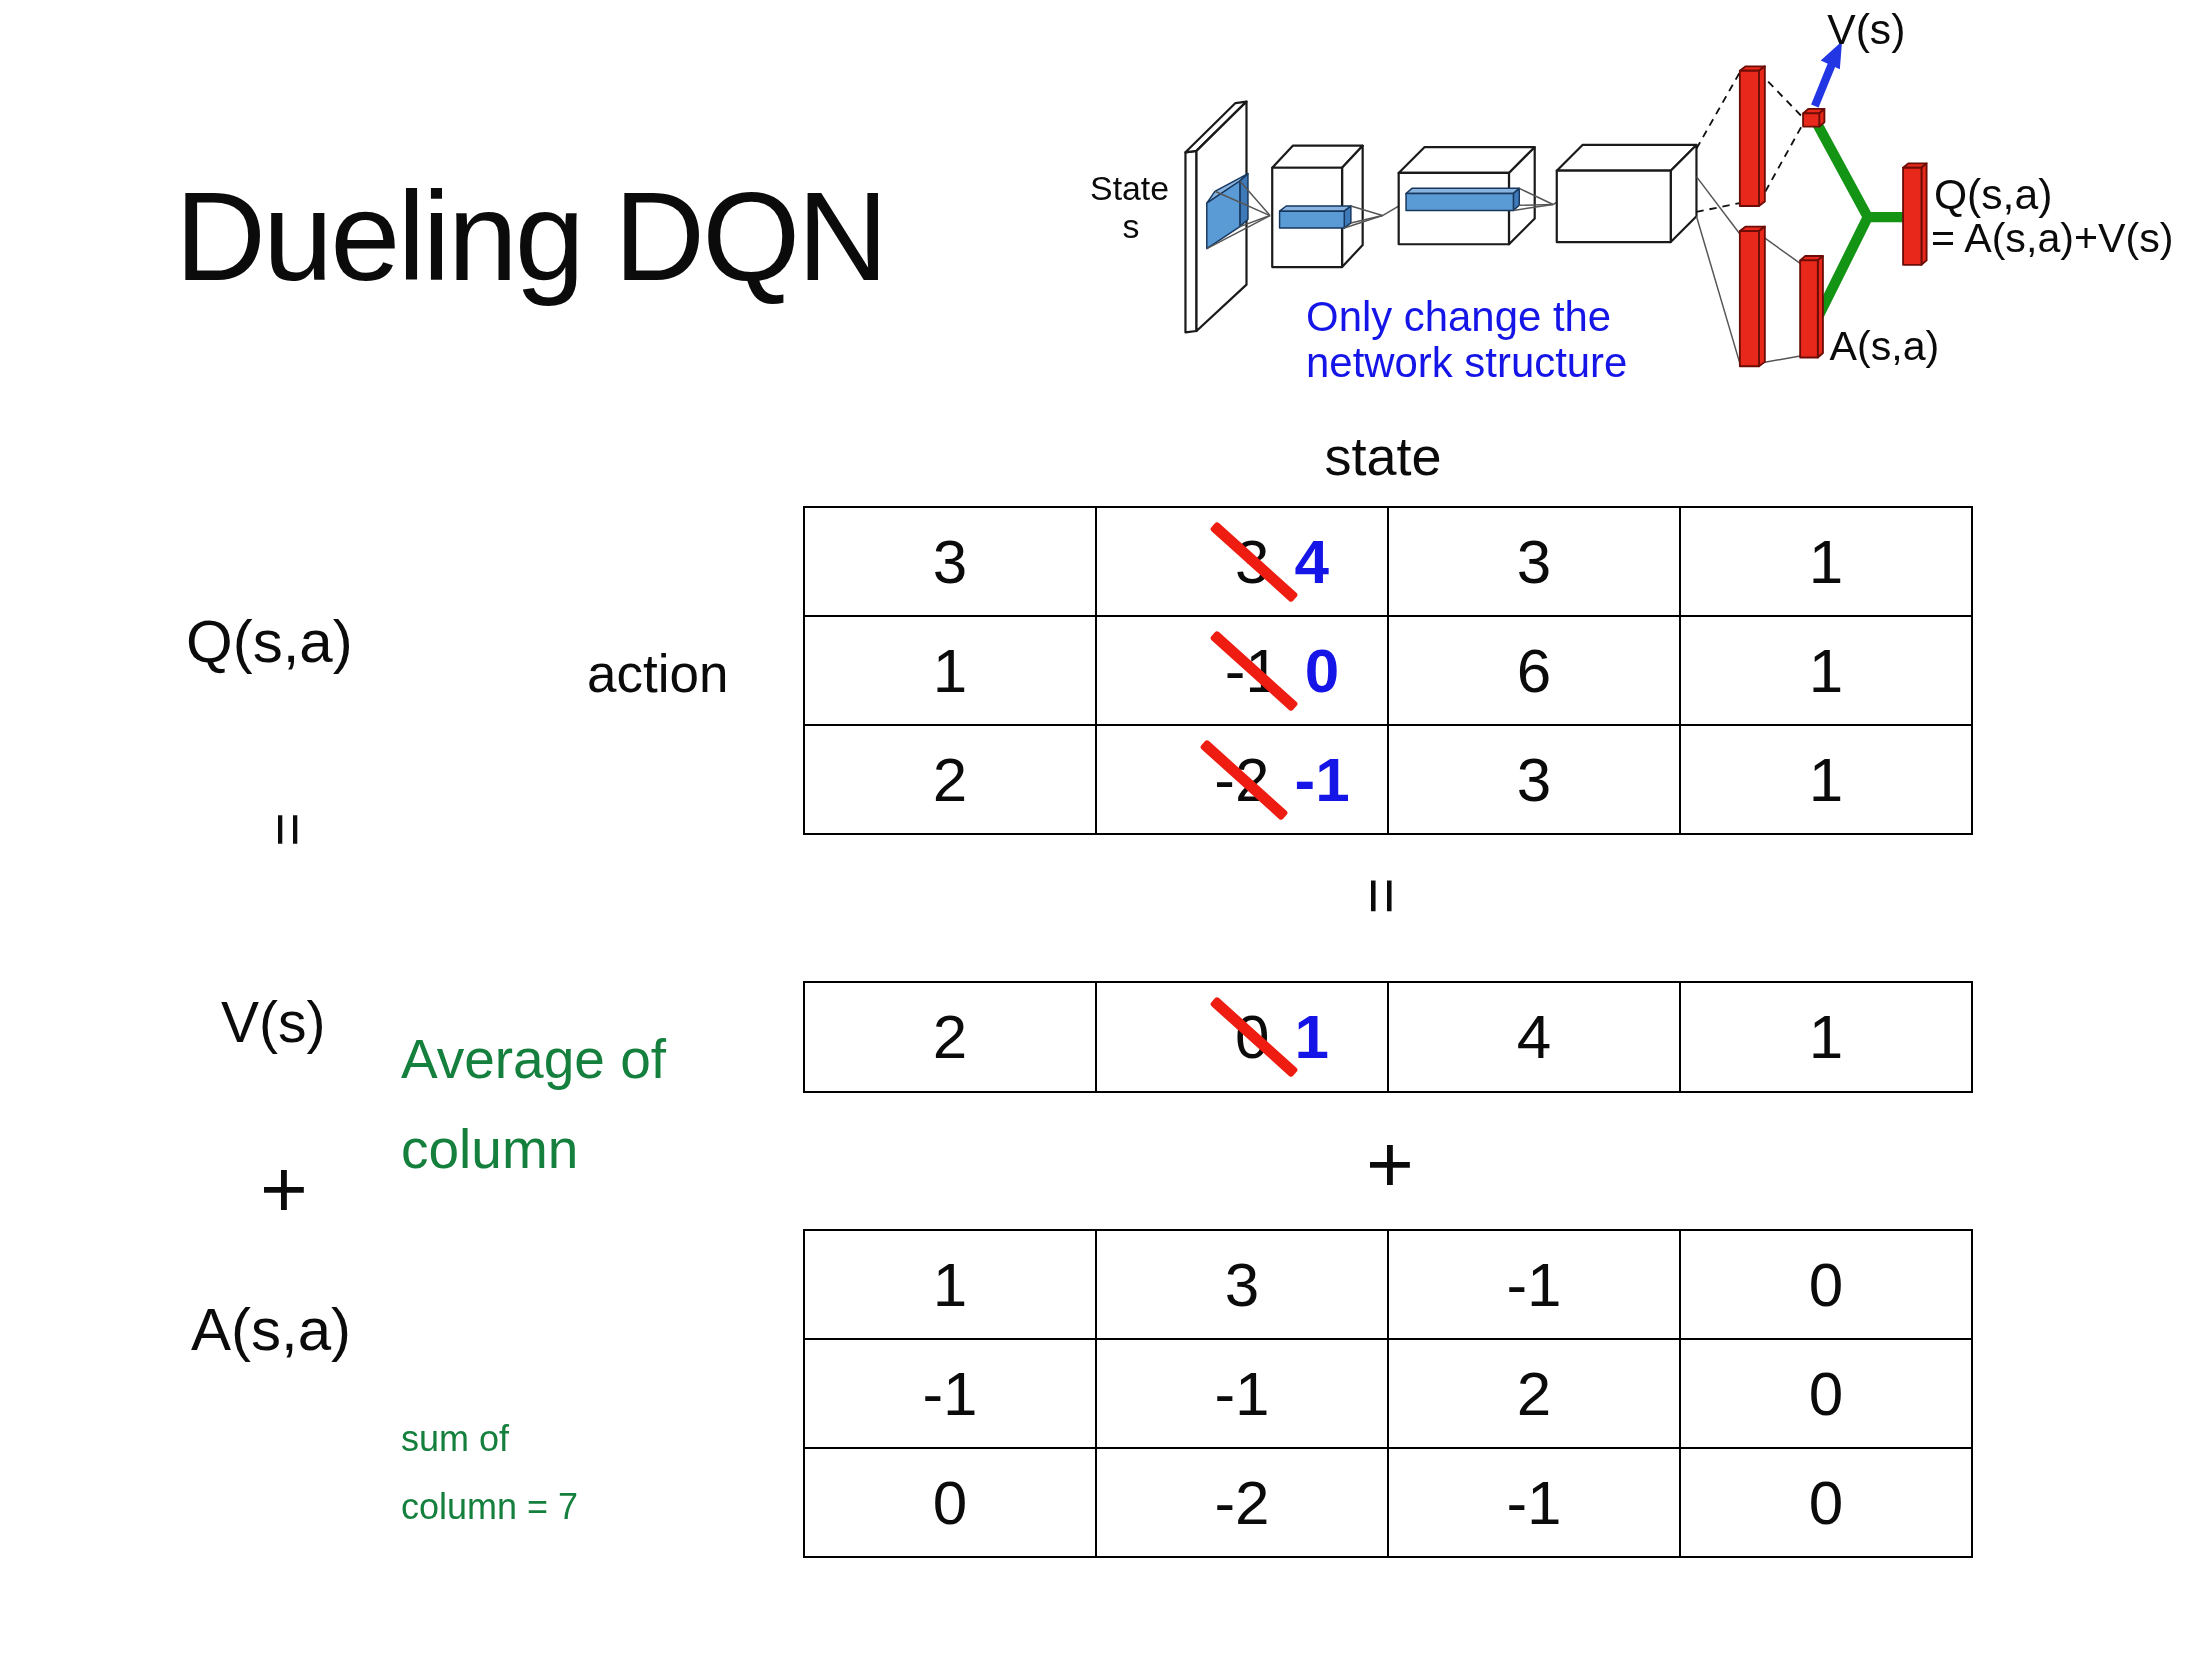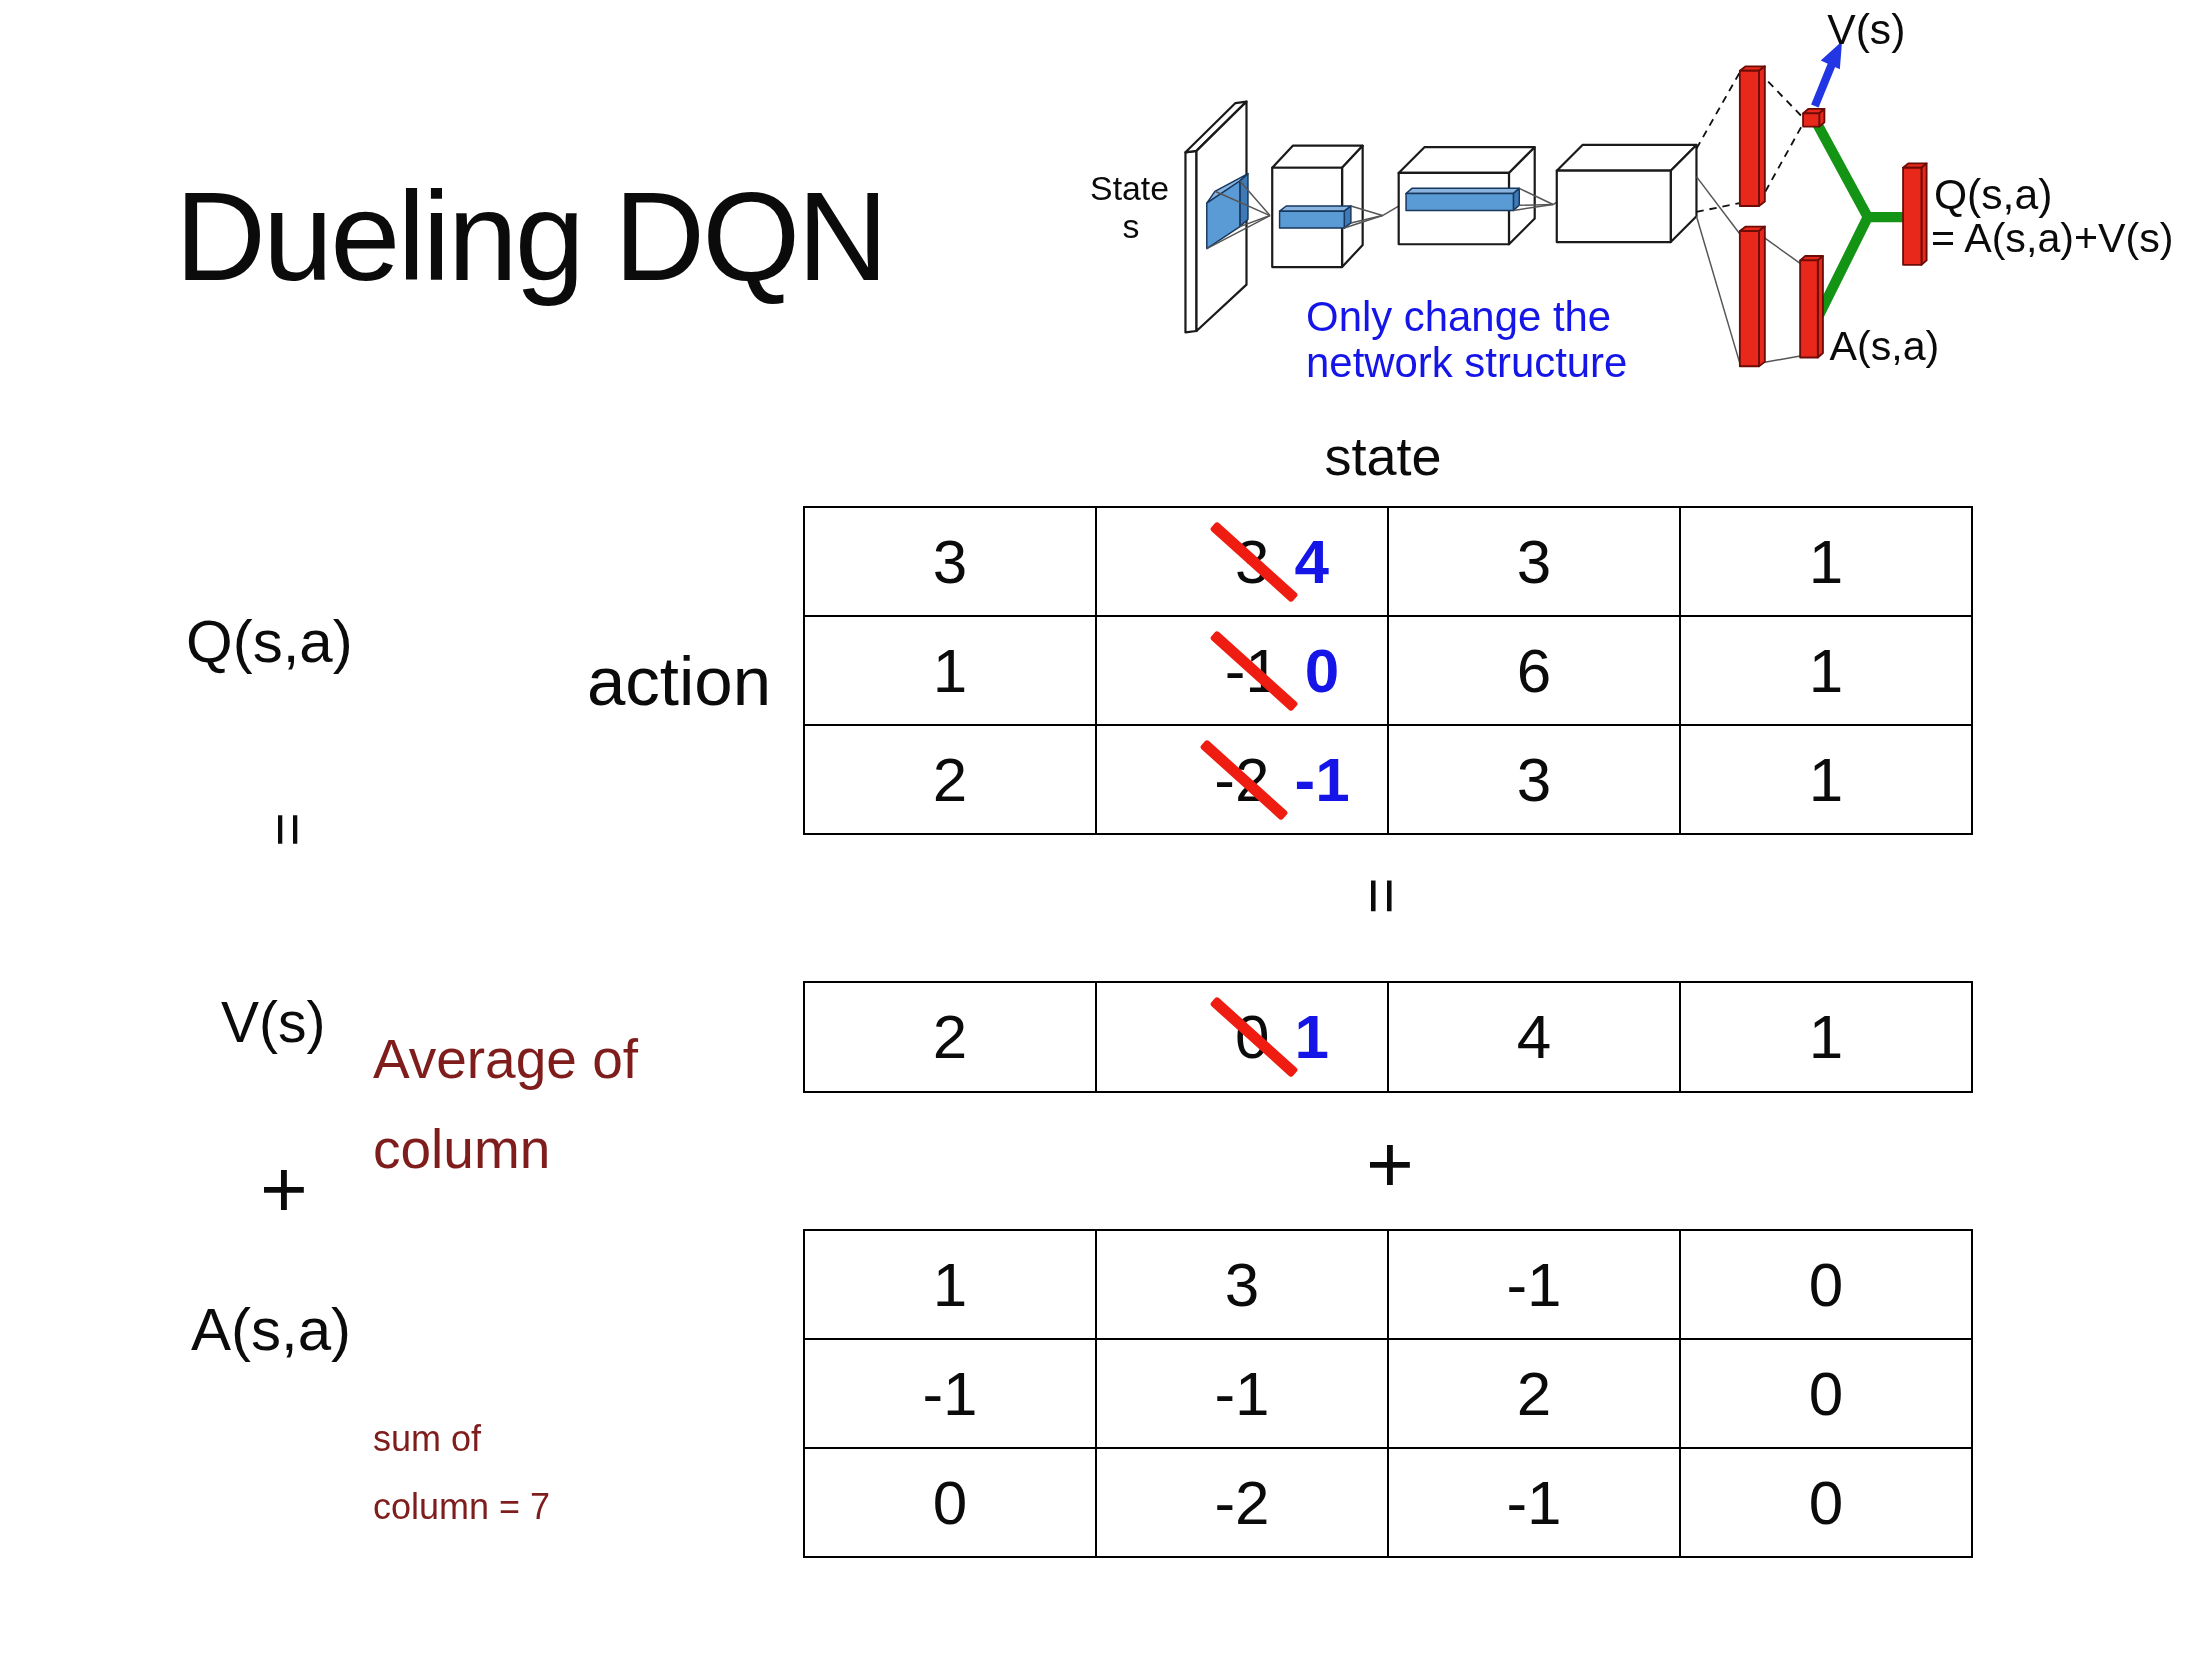--- a/index.html
+++ b/index.html
@@ -5,33 +5,33 @@
   html,body{margin:0;padding:0;background:#ffffff;}
   body{width:2205px;height:1654px;font-family:"Liberation Sans",sans-serif;color:#0b0b0b;}
   .slide{position:relative;width:2205px;height:1654px;background:#ffffff;overflow:hidden;}
   .abs{position:absolute;}
 
   #title{left:175px;top:174px;font-size:126px;line-height:1;letter-spacing:-2.9px;color:#0b0b0b;white-space:nowrap;}
 
   .lbl{line-height:1;white-space:nowrap;color:#0b0b0b;}
   #state-label{left:1242px;top:429px;width:282px;text-align:center;font-size:54px;}
   #q-term{left:186px;top:612px;font-size:60px;}
-  #action-label{left:587px;top:647px;font-size:69px;}
+  #action-label{left:587px;top:647px;font-size:53px;}
   #v-term{left:221px;top:994px;font-size:57px;}
   #a-term{left:191px;top:1300px;font-size:60px;}
 
   .rot{display:flex;align-items:center;justify-content:center;transform:rotate(90deg);line-height:1;}
   #eq-left{left:243px;top:794px;width:88px;height:71px;font-size:59px;}
   #eq-center{left:1336px;top:859px;width:91px;height:74px;font-size:63px;}
 
   .plus{display:flex;align-items:center;justify-content:center;line-height:1;font-size:82px;}
   #plus-left{left:240px;top:1145px;width:88px;height:87px;}
   #plus-center{left:1346px;top:1120px;width:88px;height:87px;}
 
-  .note{color:#7f1d1d;white-space:nowrap;}
+  .note{color:#15803d;white-space:nowrap;margin-left:28px;}
   #avg-note{left:373px;top:1014px;font-size:55px;line-height:90px;}
   #sum-note{left:373px;top:1405px;font-size:36px;line-height:68px;}
 
   table.grid{position:absolute;border-collapse:collapse;table-layout:fixed;background:#fff;}
   .grid td{width:290px;height:107px;border:2.2px solid #000;border-top-width:2.9px;border-bottom-width:2.9px;
            text-align:center;vertical-align:middle;font-size:62px;color:#0b0b0b;padding:0;line-height:1;}
   #q-table{left:803px;top:506px;}
   #v-table{left:803px;top:981px;}
   #v-table td{height:108px;}
   #a-table{left:803px;top:1229px;}

